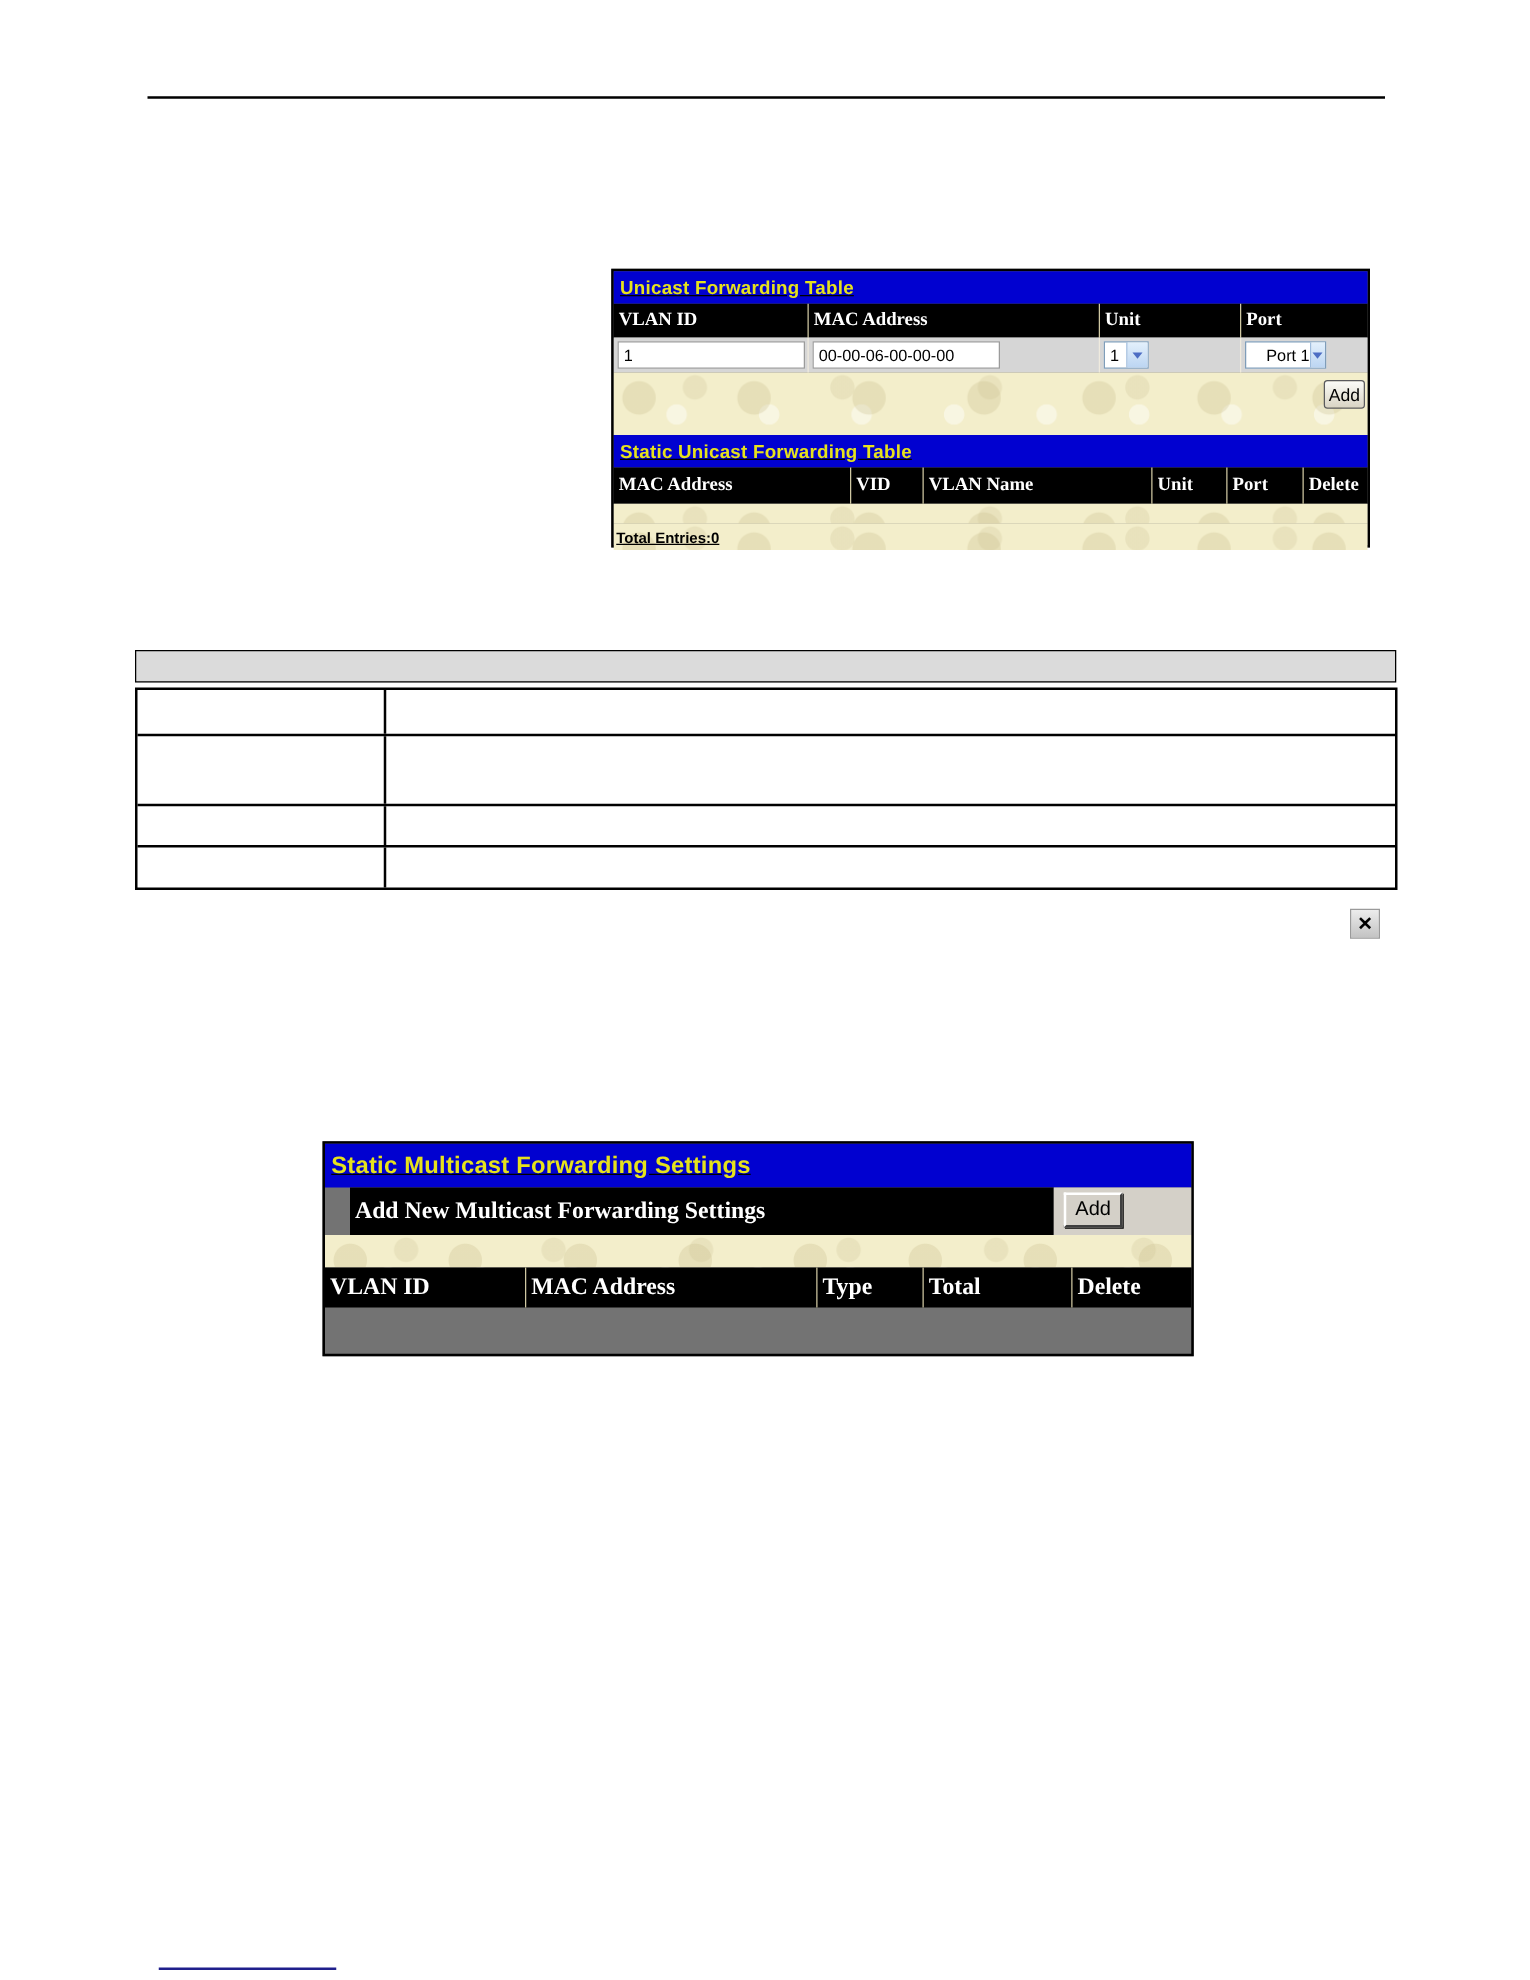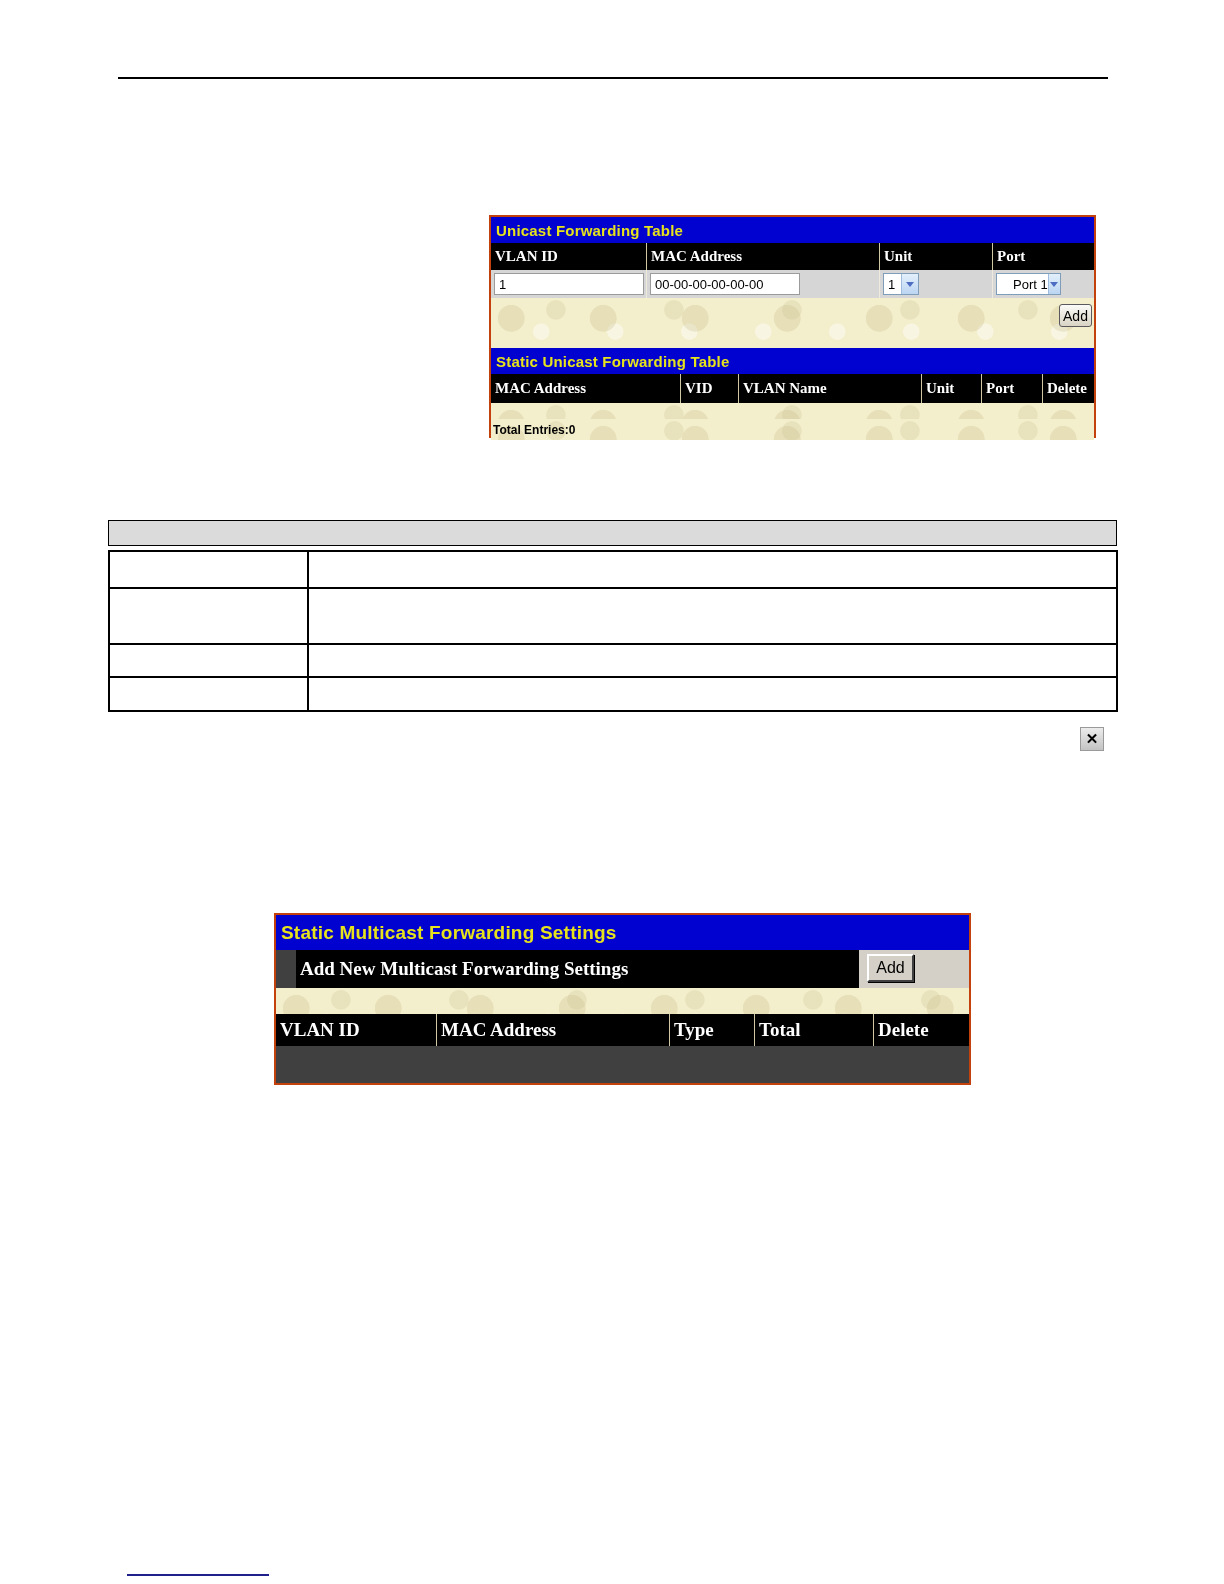--- a/index.html
+++ b/index.html
@@ -18,21 +18,21 @@
     background-image:
       radial-gradient(circle at 22% 35%, rgba(200,189,140,0.30) 0 16%, transparent 17%),
       radial-gradient(circle at 68% 70%, rgba(255,255,255,0.45) 0 13%, transparent 14%),
       radial-gradient(circle at 55% 18%, rgba(206,196,152,0.28) 0 11%, transparent 12%);
     background-size: 92px 58px, 74px 48px, 118px 66px;
   }
 
   .rule { background:#000000; }
 
   
-  .panel { border:2px solid #c2410c; background:#404040; }
+  .panel { border:2px solid #000000; background:#737373;text-decoration:underline; }
 
   .bluebar {
     background:#0101d0; color:#e6e21c;
     font-family:"Liberation Sans", sans-serif; font-weight:bold;
     display:flex; align-items:center; padding-left:5px;
     letter-spacing:0.2px;
   }
   .blackrow { background:#000000; display:flex; }
   .blackrow .cell {
     color:#ffffff; font-family:"Liberation Serif", serif; font-weight:bold;
@@ -122,21 +122,21 @@
     <div class="cell" style="width:233px;">MAC Address</div>
     <div class="cell" style="width:113px;">Unit</div>
     <div class="cell" style="flex:1;">Port</div>
   </div>
 
   <div class="grayrow" style="height:28px;">
     <div class="cell" style="width:155px;">
       <div class="txt-input" style="width:150px;">1</div>
     </div>
     <div class="cell" style="width:233px;">
-      <div class="txt-input" style="width:150px;">00-00-00-00-00-00</div>
+      <div class="txt-input" style="width:150px;">00-00-06-00-00-00</div>
     </div>
     <div class="cell" style="width:113px;">
       <div class="fake-select" style="left:3px; width:36px;">
         <span class="sel-text">1</span>
         <span class="sel-arrow">
             <span class="chev"></span>
           </span>
       </div>
     </div>
     <div class="cell" style="flex:1;">
@@ -189,21 +189,21 @@
     <div class="c2"></div>
   </div>
   <div class="desc-row" style="height:34px;">
     <div class="c1"></div>
     <div class="c2"></div>
   </div>
 </div>
 
 <div class="abs close-btn" style="left:1080px; top:727px; width:24px; height:24px;">✕</div>
 
-<div class="abs panel" style="left:274px; top:913px; width:697px; height:172px;">
+<div class="abs panel" style="left:258px; top:913px; width:697px; height:172px;">
 
   <div class="bluebar" style="height:35px; font-size:19px;">
     <span>Static Multicast Forwarding Settings</span>
   </div>
 
   <div style="height:38px; display:flex;padding-left:20px;">
     <div style="width:563px; background:#000; color:#fff; font-family:'Liberation Serif',serif;
                 font-weight:bold; font-size:19px; display:flex; align-items:center; padding-left:4px;">Add New Multicast Forwarding Settings</div>
     <div style="flex:1; background:#d4d0c8; position:relative;">
       <div class="btn3d abs" style="left:8px; top:4px; width:47px; height:28px;">Add</div>

